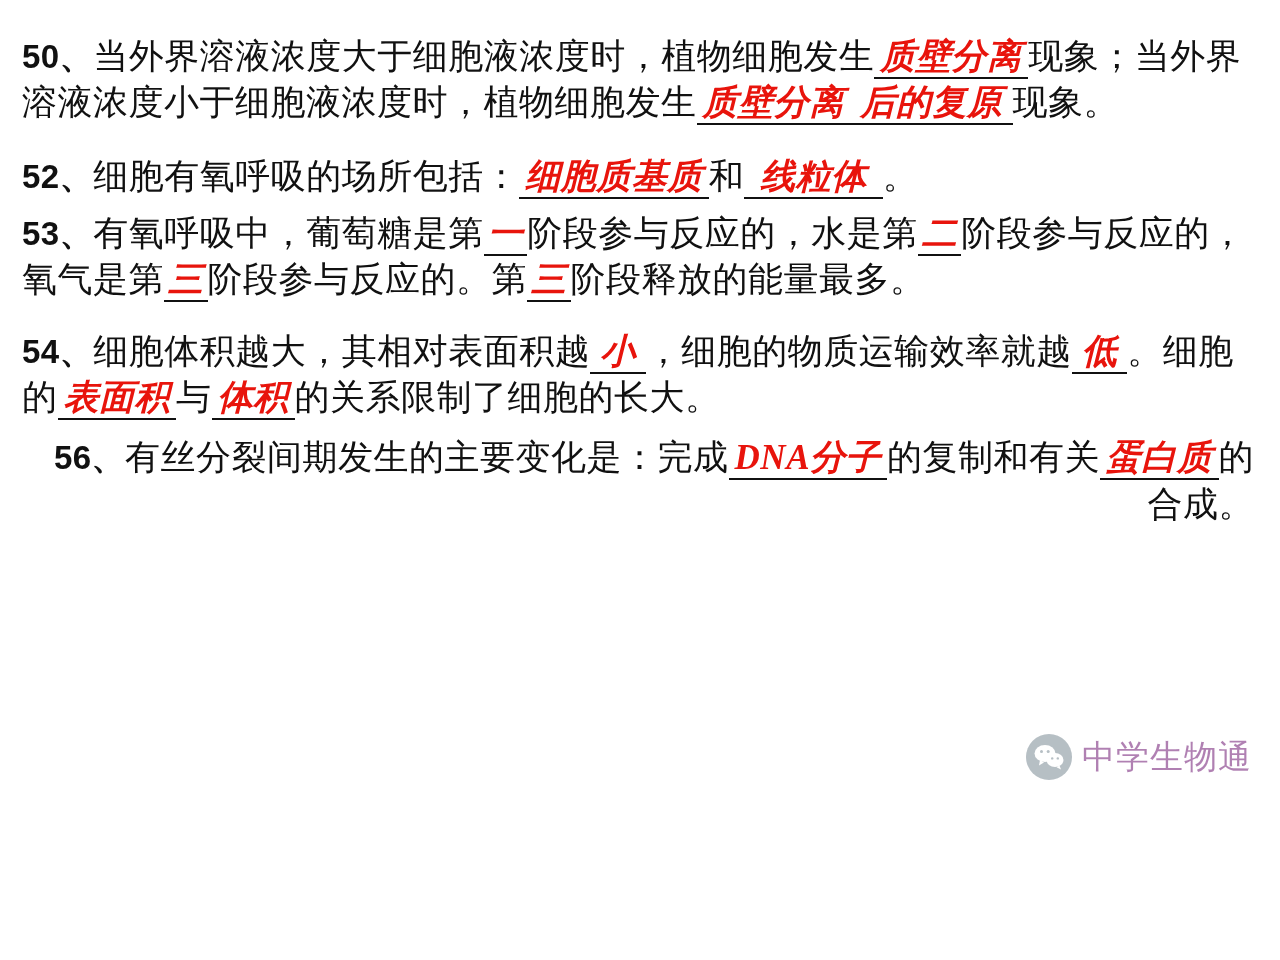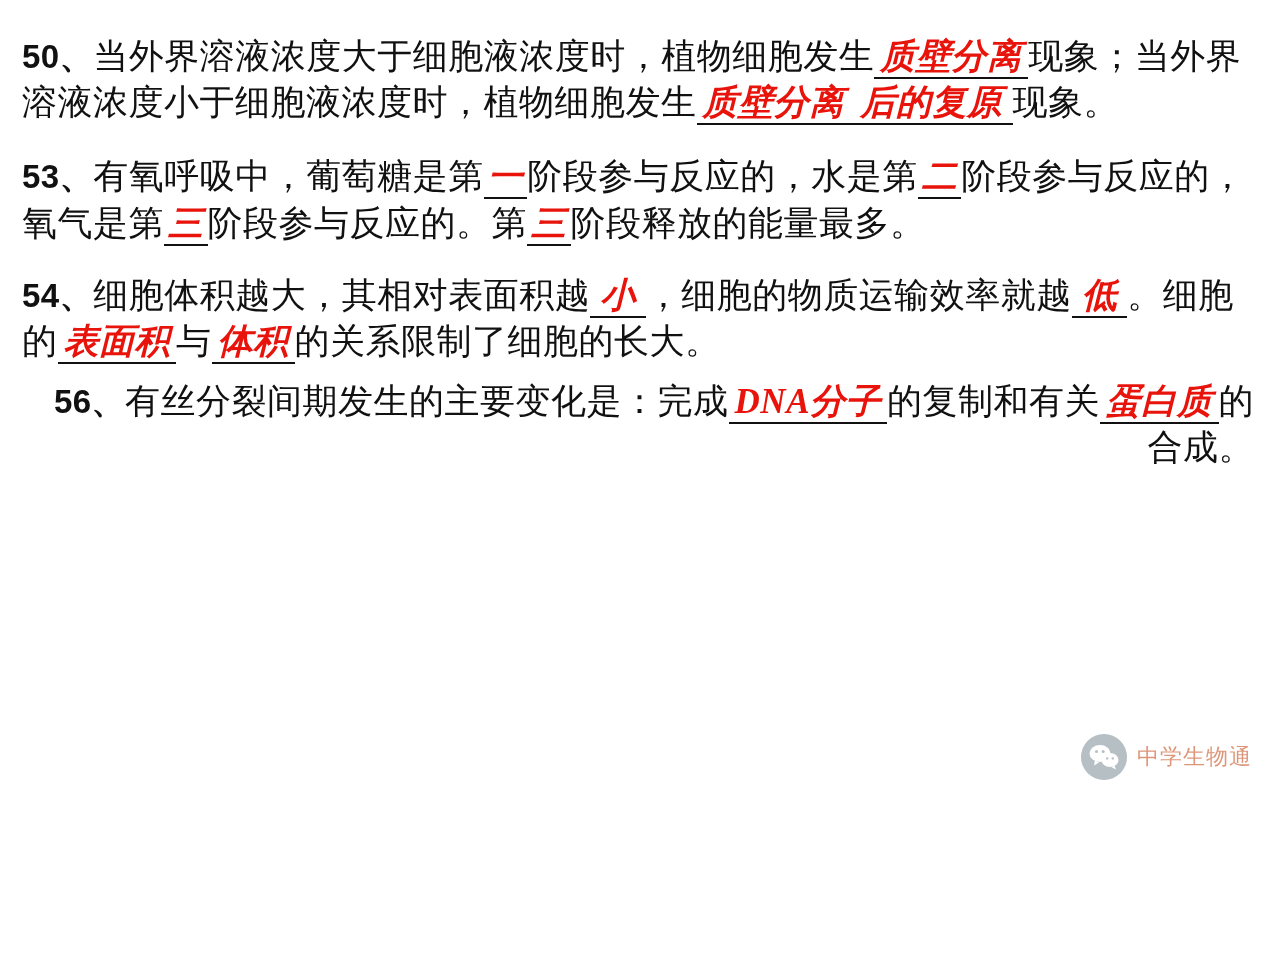--- a/index.html
+++ b/index.html
@@ -74,36 +74,39 @@
     width: 46px;
     height: 46px;
     border-radius: 50%;
     background: #7b8b95;
     display: flex;
     align-items: center;
     justify-content: center;
   }
   .badge .wx svg { display: block; }
   .badge .name {
-    font-size: 22px;
-    color: #c2410c;
+    font-size: 33px;
+    color: #701a75;
     font-family: "Liberation Serif", "DejaVu Serif", serif;
     letter-spacing: 1px;
   }
 </style>
 </head>
 <body>
 
 <div class="page">
 
   <p class="q" id="q50">
     <span class="num">50、</span><span class="t">当外界溶液浓度大于细胞液浓度时，植物细胞发生</span><span class="ans">质壁分离</span><span class="t">现象；当外界溶液浓度小于细胞液浓度时，植物细胞发生</span><span class="ans">质壁分离</span><span class="ans blankpad">后的复原</span><span class="t">现象。</span>
   </p>
 
 
+  <p class="q" id="q52">
+    <span class="num">52、</span><span class="t">细胞有氧呼吸的场所包括：</span><span class="ans">细胞质基质</span><span class="t">和</span><span class="ans wide">线粒体</span><span class="t">。</span>
+  </p>
 
   <p class="q" id="q53">
     <span class="num">53、</span><span class="t">有氧呼吸中，葡萄糖是第</span><span class="ans narrow">一</span><span class="t">阶段参与反应的，水是第</span><span class="ans narrow">二</span><span class="t">阶段参与反应的，氧气是第</span><span class="ans narrow">三</span><span class="t">阶段参与反应的。第</span><span class="ans narrow">三</span><span class="t">阶段释放的能量最多。</span>
   </p>
 
   <p class="q" id="q54">
     <span class="num">54、</span><span class="t">细胞体积越大，其相对表面积越</span><span class="ans blankpad">小</span><span class="t">，细胞的物质运输效率就越</span><span class="ans blankpad">低</span><span class="t">。细胞的</span><span class="ans">表面积</span><span class="t">与</span><span class="ans">体积</span><span class="t">的关系限制了细胞的长大。</span>
   </p>
 
 

